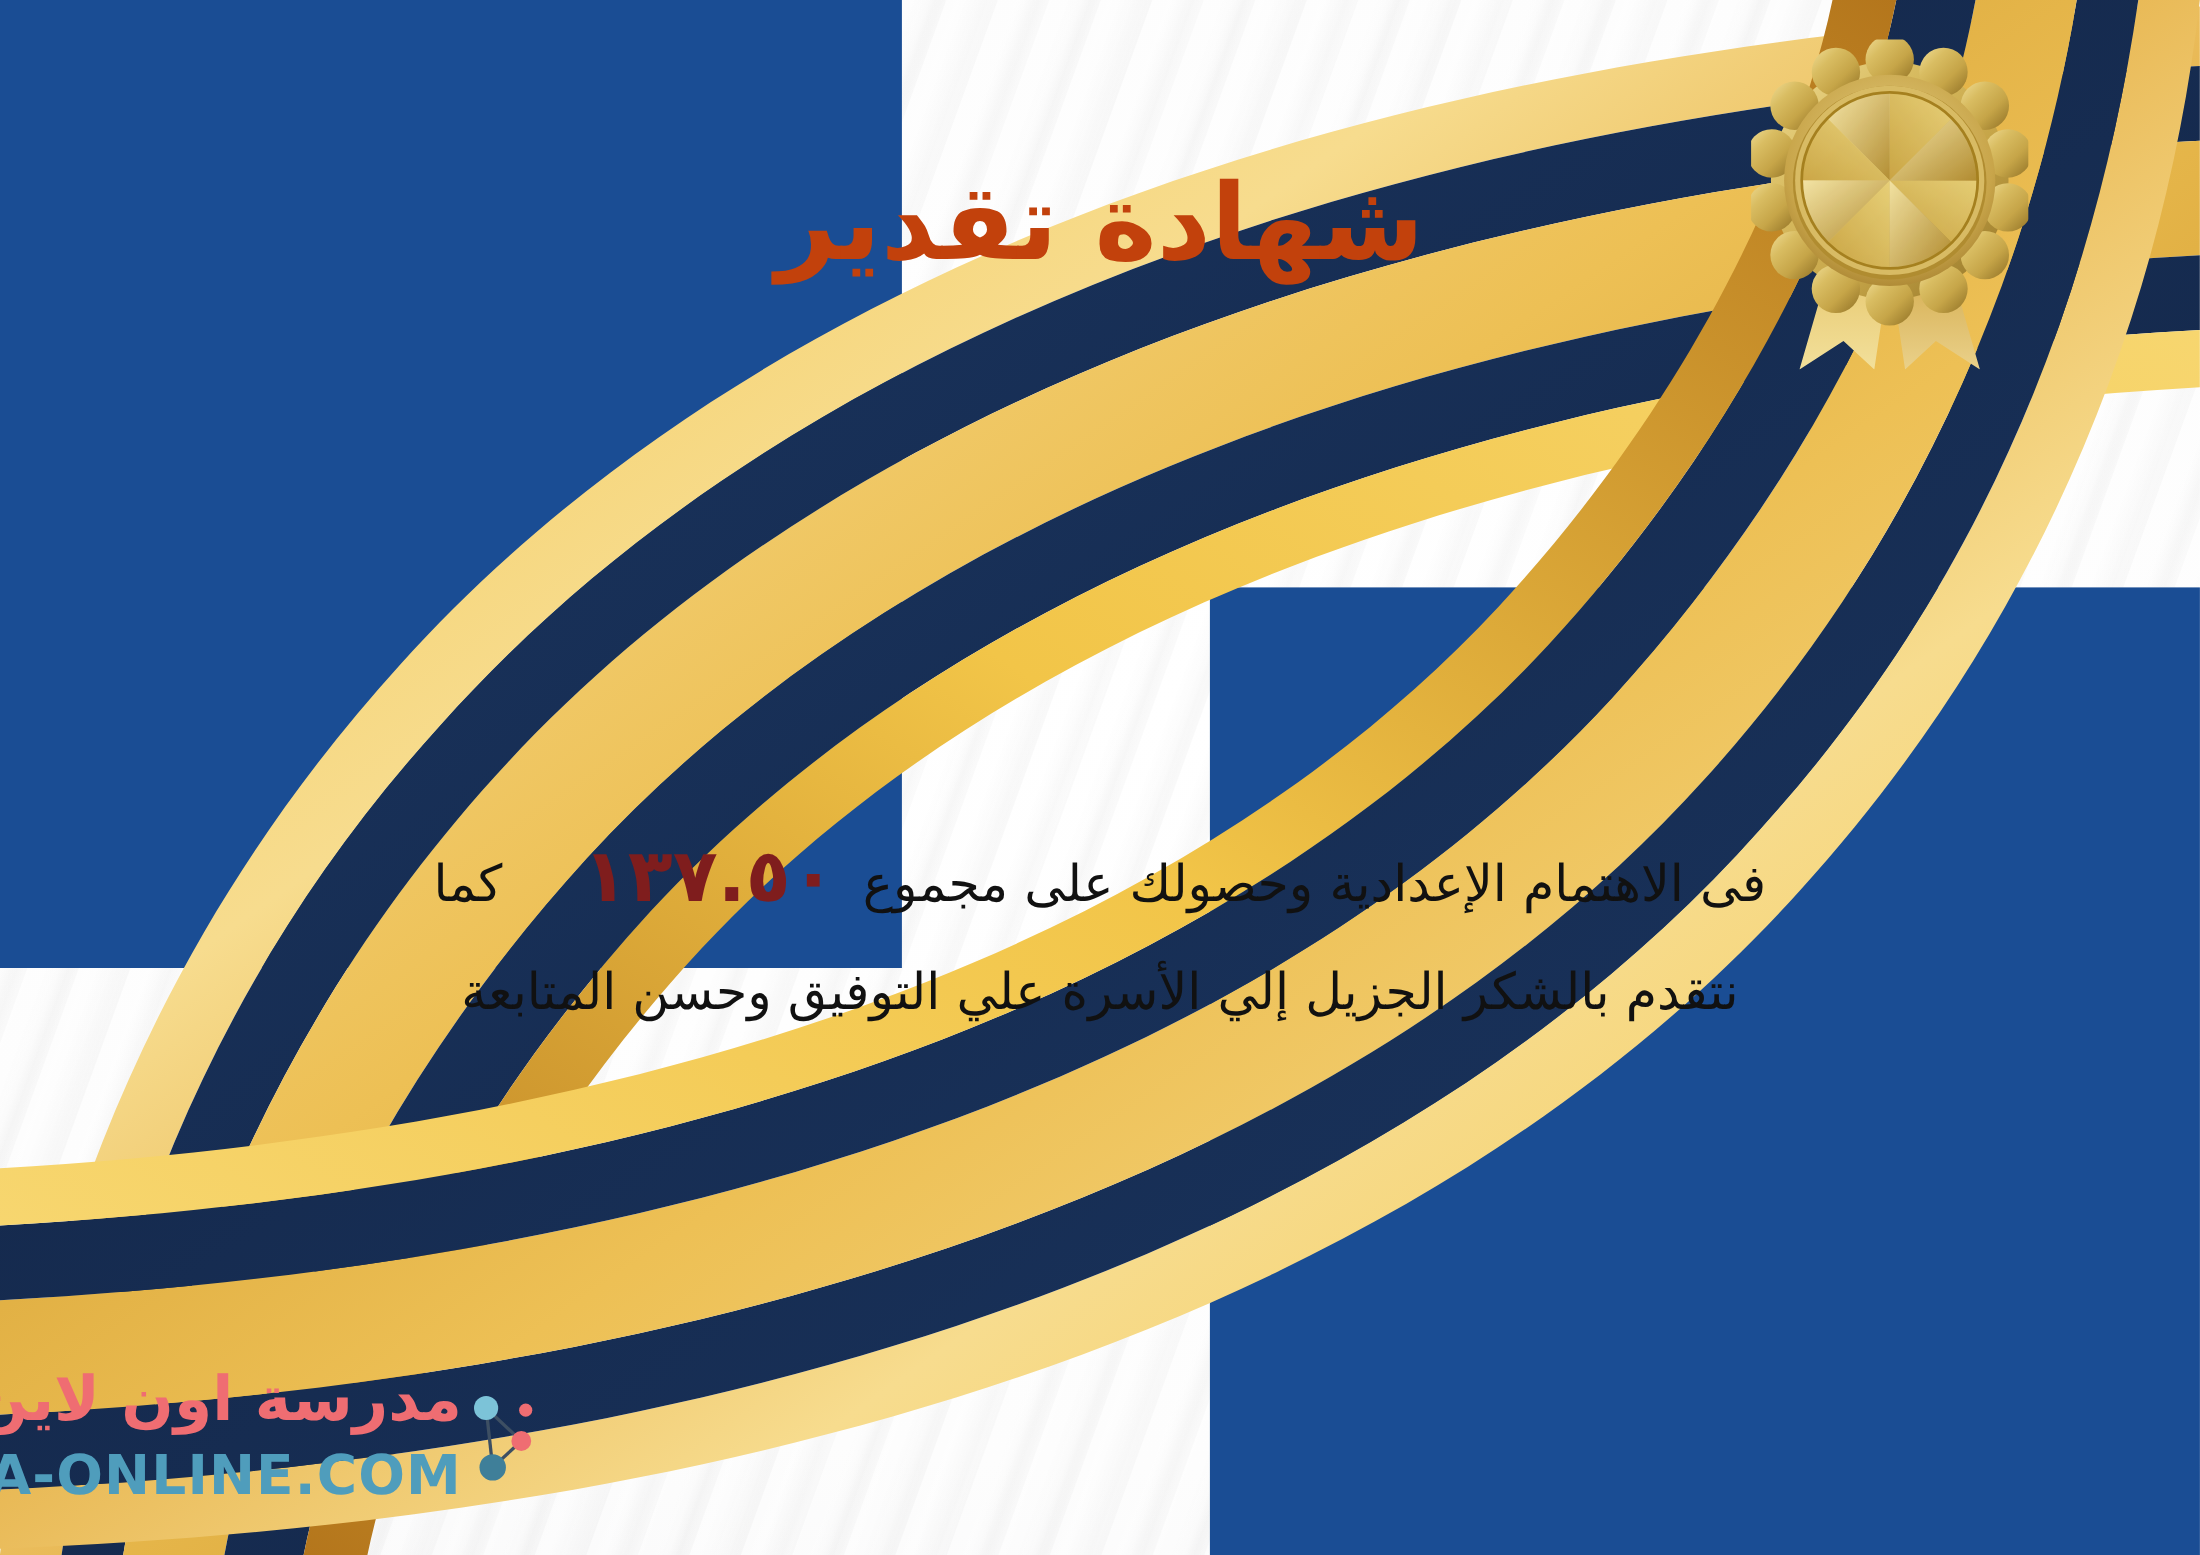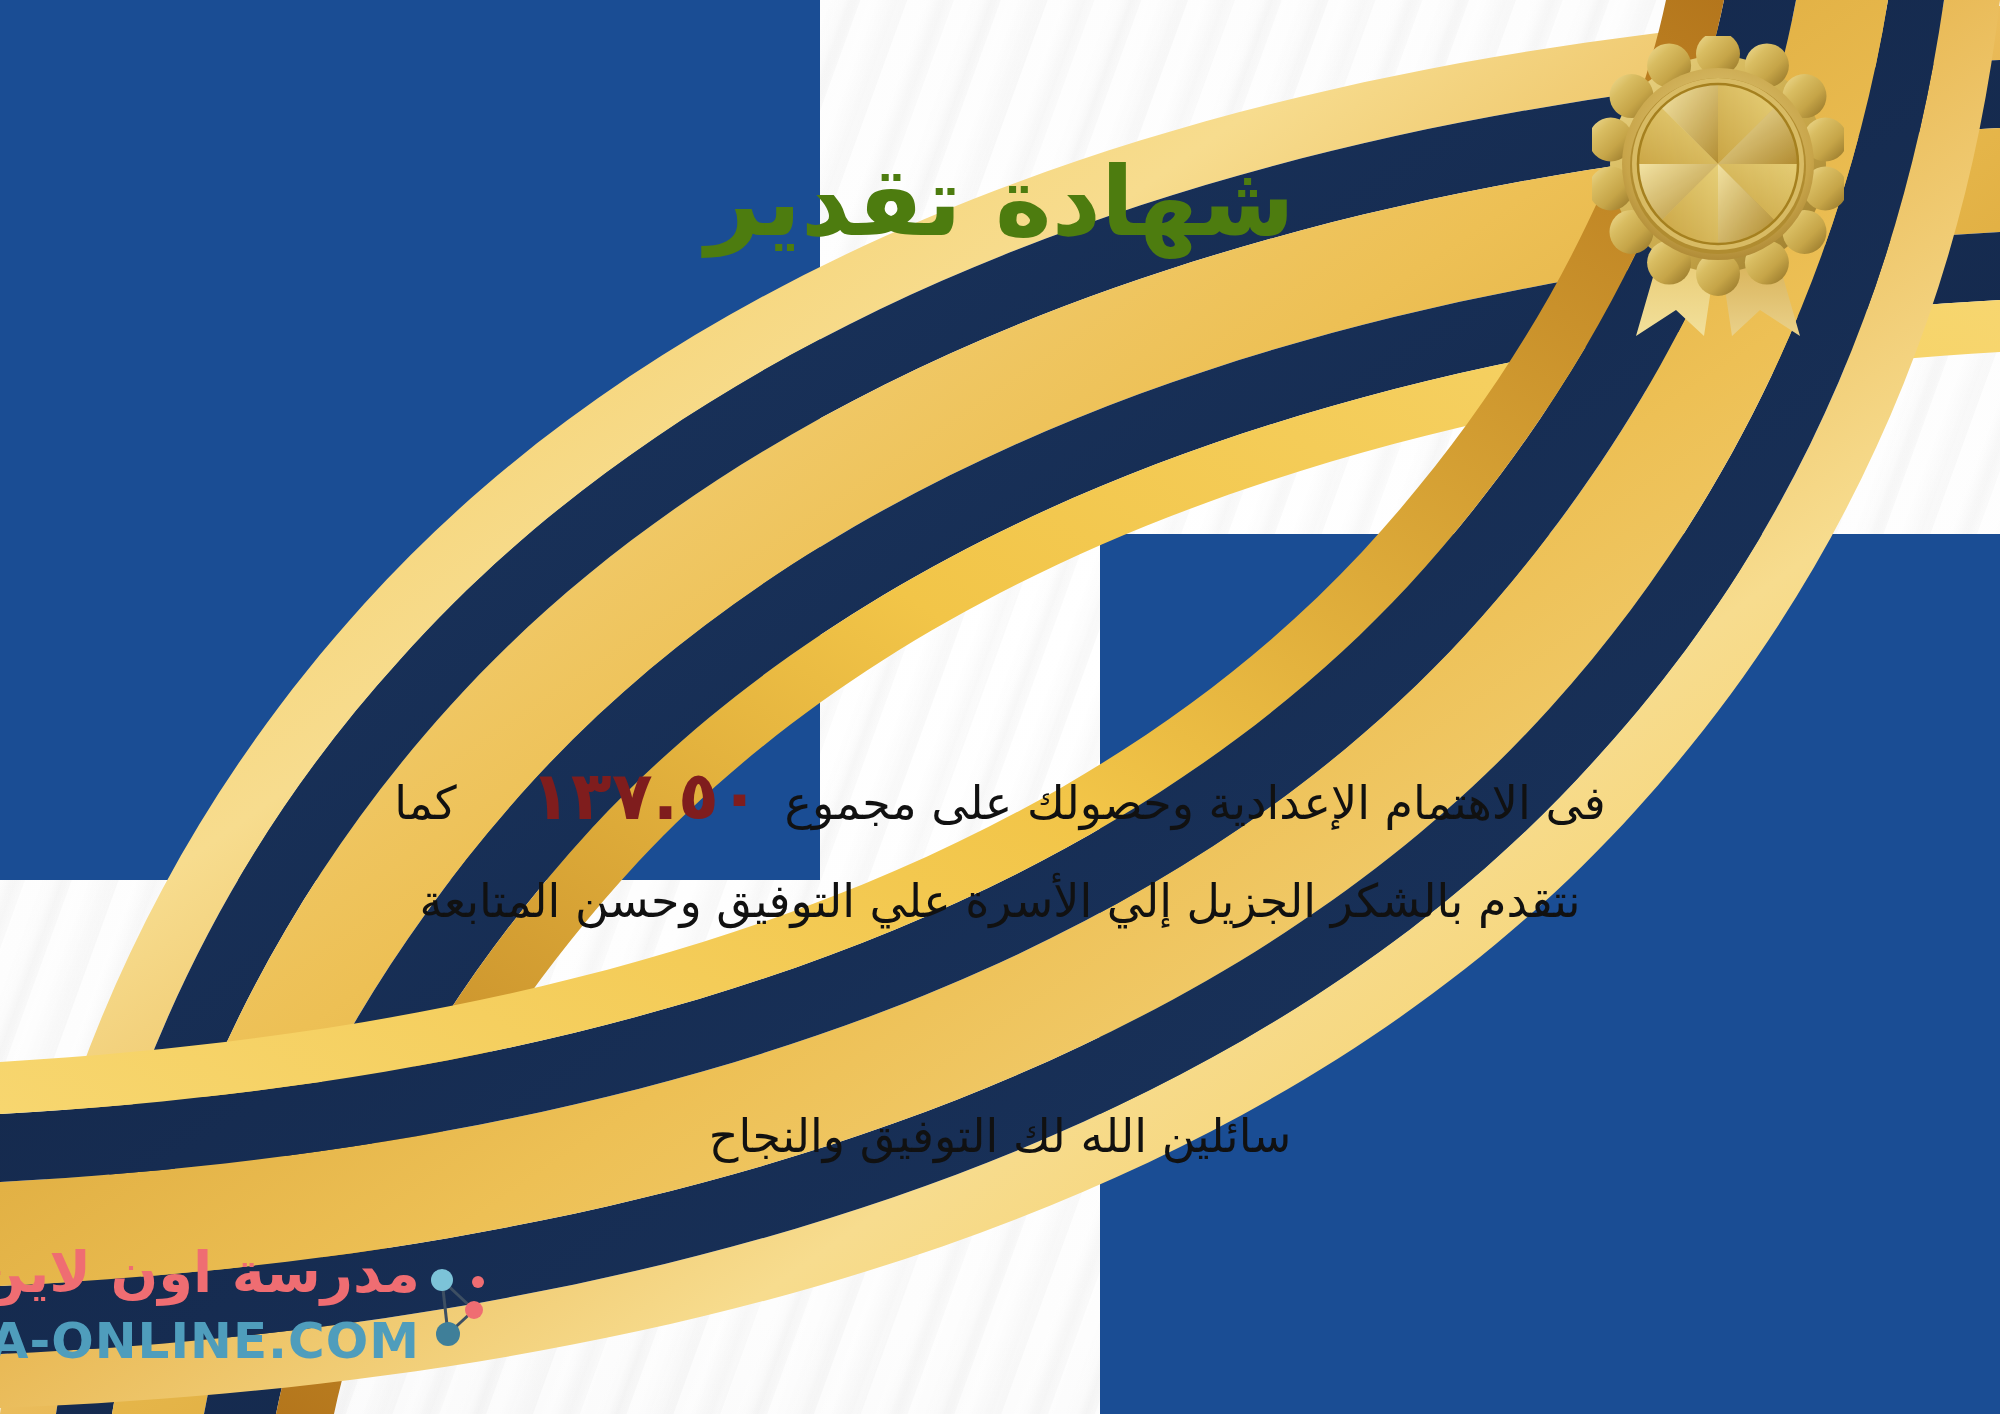--- a/index.html
+++ b/index.html
@@ -83,21 +83,21 @@
     direction: rtl;
   }
 
   .cert-title {
     position: absolute;
     top: 150px;
     left: 0;
     right: 0;
     font-size: 96px;
     font-weight: 700;
-    color: #4d7c0f;
+    color: #c2410c;
     letter-spacing: 0px;
     line-height: 1.1;
   }
 
   .student-name {
     position: absolute;
     top: 512px;
     left: 0;
     right: 0;
     font-size: 76px;
@@ -345,21 +345,20 @@
       <div class="body-line">
         <span>فى الاهتمام الإعدادية وحصولك على مجموع</span>
         <span class="grade-value">١٣٧.٥٠</span>
         <span class="spacer-wide"></span>
         <span>كما</span>
       </div>
 
       <div class="body-line">نتقدم  بالشكر الجزيل إلي الأسرة علي التوفيق وحسن المتابعة</div>
     </div>
 
-    <div class="closing-line">سائلين الله لك التوفيق  والنجاح</div>
   </div>
 
   <div class="brand">
     <div class="brand-ar">مدرسة اون لاين</div>
     <div class="brand-url">MADRSA-ONLINE.COM</div>
     <div class="brand-mark">
       <svg viewBox="0 0 66 96" xmlns="http://www.w3.org/2000/svg">
         <line x1="16" y1="22" x2="48" y2="52" stroke="#3d4f63" stroke-width="3"></line>
         <line x1="48" y1="52" x2="22" y2="76" stroke="#3d4f63" stroke-width="3"></line>
         <line x1="16" y1="22" x2="22" y2="76" stroke="#3d4f63" stroke-width="3"></line>

